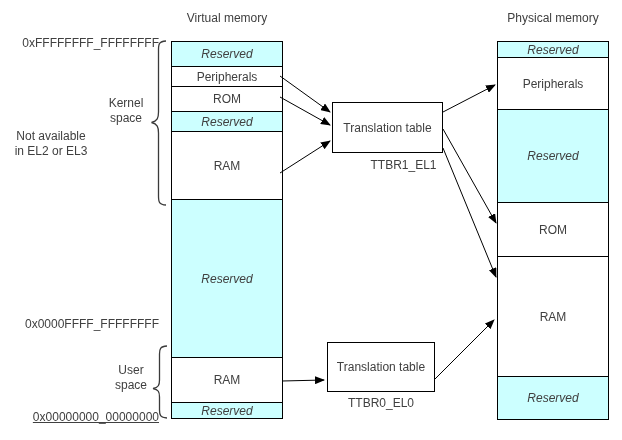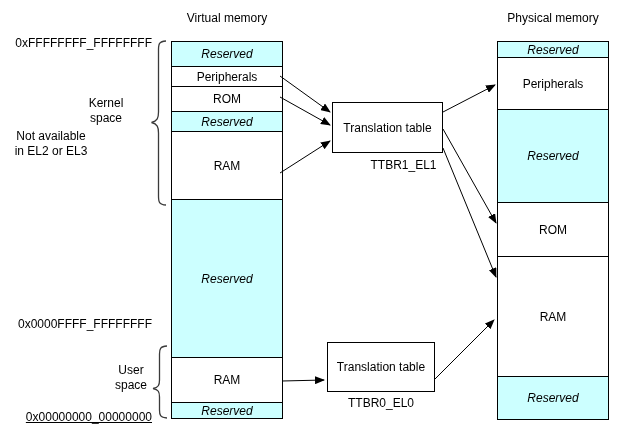--- a/index.html
+++ b/index.html
@@ -1,37 +1,38 @@
 <!DOCTYPE html>
 <html><head>
 <meta charset="utf-8">
 <style>
   html,body{margin:0;padding:0;background:#fff;}
   .canvas{
     position:relative;width:622px;height:440px;background:#ffffff;
-    font-family:"Liberation Sans", sans-serif;color:#000000;overflow:hidden;
+    font-family:"Liberation Sans", sans-serif;color:#404040;overflow:hidden;
   }
   .title{
     position:absolute;font-size:12px;text-align:center;white-space:nowrap;
   }
   .mem-column{
     position:absolute;width:112px;border:1px solid #000;box-sizing:border-box;
     background:#fff;
   }
   .seg{
     box-sizing:border-box;border-bottom:1px solid #000;
     display:flex;align-items:center;justify-content:center;
     font-size:12px;white-space:nowrap;
   }
   .seg:last-child{border-bottom:none;}
   .seg.reserved{background:#CCFFFF;font-style:italic;}
   .seg.normal{background:#FFFFFF;}
   .addr{
     position:absolute;left:0;width:152px;text-align:right;font-size:12px;
     white-space:nowrap;
+    padding-left:7px;
   }
   .side-label{
     position:absolute;text-align:center;font-size:12px;line-height:15px;
   }
   .tt-box{
     position:absolute;border:1px solid #000;background:#fff;box-sizing:border-box;
     display:flex;align-items:center;justify-content:center;font-size:12px;
     white-space:nowrap;z-index:3;
   }
   .tt-reg{
@@ -66,21 +67,21 @@
     <div class="seg reserved" style="height:93px">Reserved</div>
     <div class="seg normal" style="height:54px">ROM</div>
     <div class="seg normal" style="height:120px">RAM</div>
     <div class="seg reserved" style="height:42px">Reserved</div>
   </div>
 
   <div class="addr" style="top:36px;">0xFFFFFFFF_FFFFFFFF</div>
   <div class="addr" style="top:317px;">0x0000FFFF_FFFFFFFF</div>
   <div class="addr" style="top:410px;text-decoration:underline;">0x00000000_00000000</div>
 
-  <div class="side-label" style="left:76px;top:96px;width:60px;">
+  <div class="side-label" style="left:96px;top:96px;width:60px;">
     <div>Kernel</div>
     <div>space</div>
   </div>
   <div class="side-label" style="left:5px;top:117px;width:92px;margin-top:12px;">
     <div>Not available</div>
     <div>in EL2 or EL3</div>
   </div>
   <div class="side-label" style="left:101px;top:363px;width:60px;">
     <div>User</div>
     <div>space</div>

